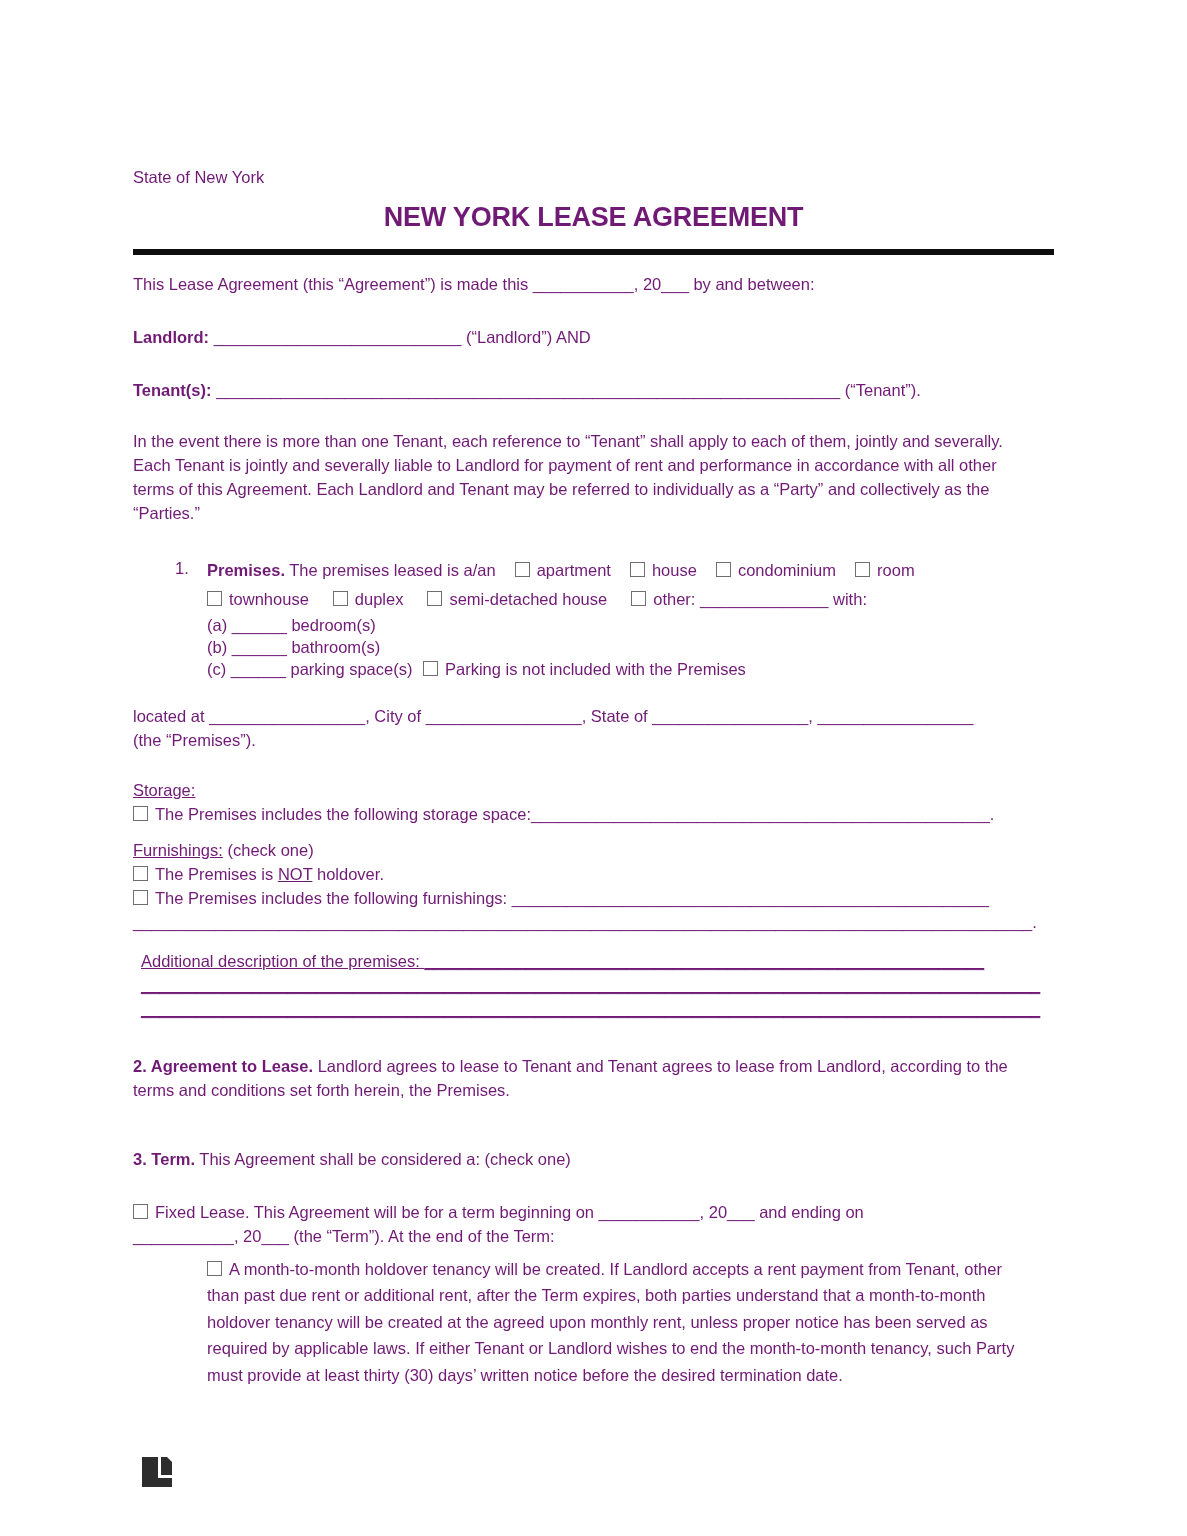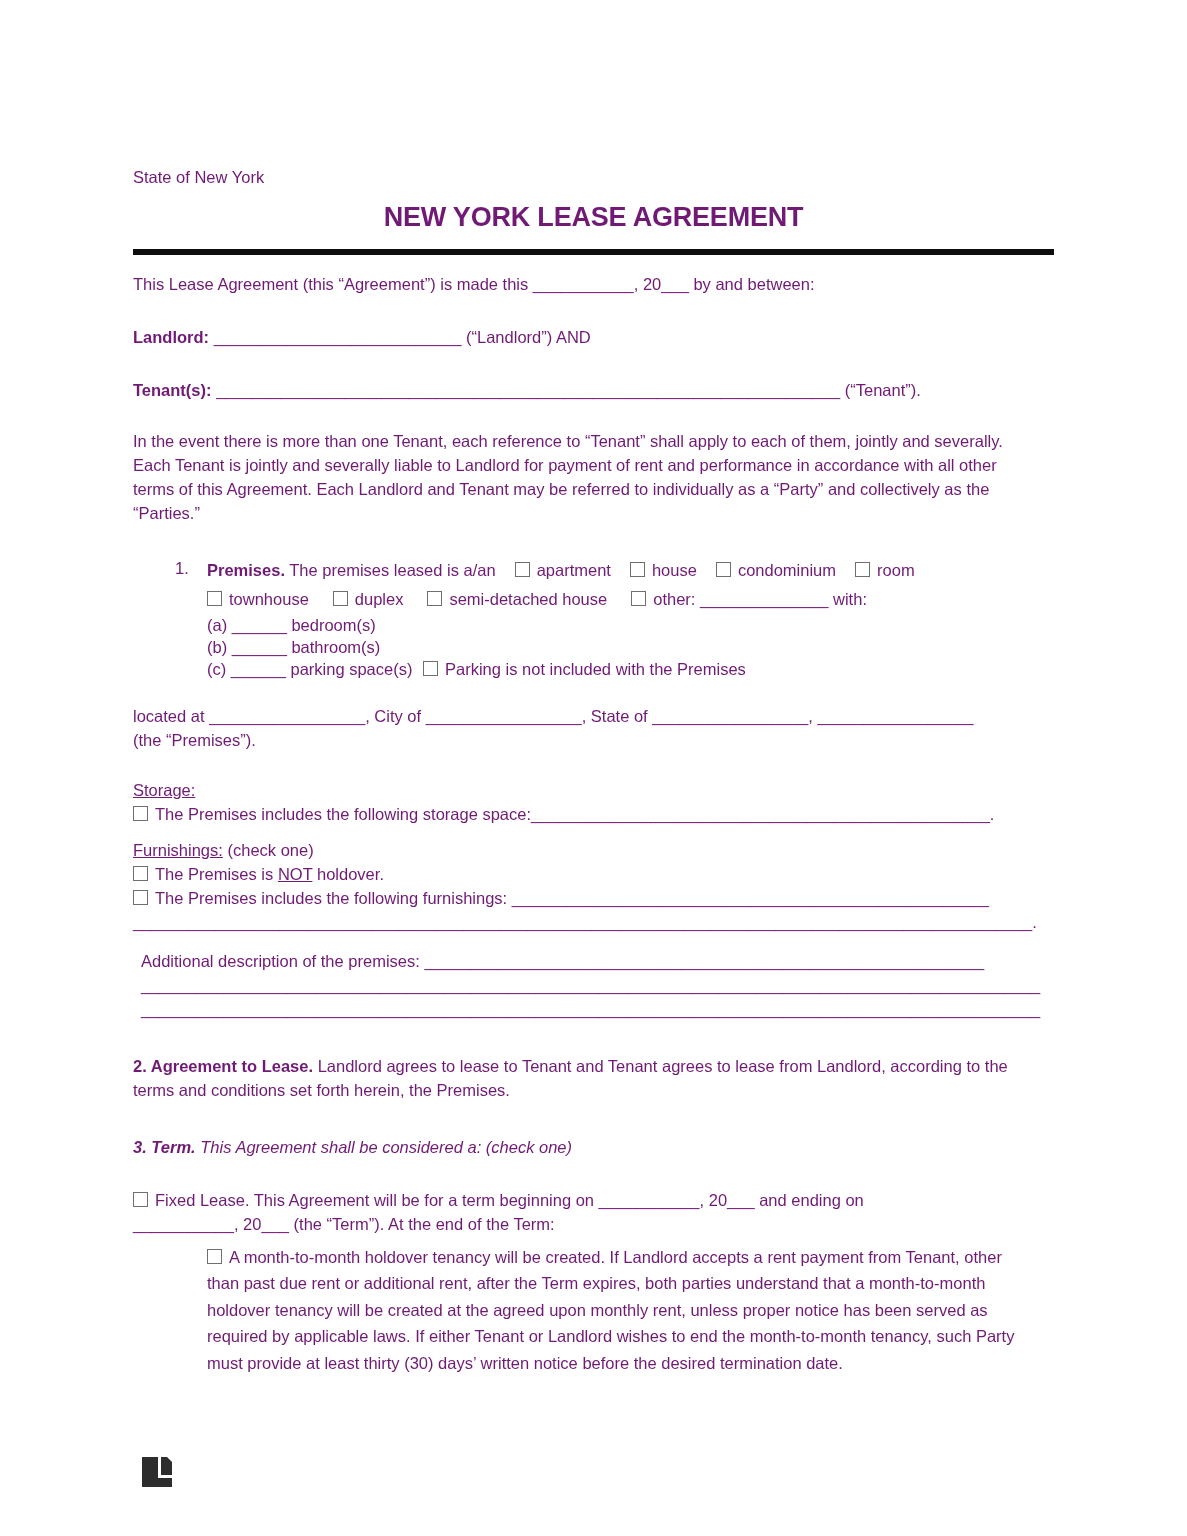--- a/index.html
+++ b/index.html
@@ -41,24 +41,24 @@
     background:#ffffff;
     vertical-align:-1px;
     margin-right:7px;
   }
   .cb-mid{margin-left:6px;}
   .located{margin-top:24px;}
   .sec-heading{margin-top:26px;text-decoration:underline;}
   .furn-heading{margin-top:12px;}
   .furn-heading .u{text-decoration:underline;}
   .not-u{text-decoration:underline;}
-  .additional{margin-top:15px;padding-left:8px;}
+  .additional{margin-top:15px;padding-left:8px;text-decoration:underline;}
   .full-line{white-space:nowrap;}
   .sec2{margin-top:33px;max-width:905px;}
-  .sec3{margin-top:33px;font-style:italic;}
+  .sec3{margin-top:45px;}
   .fixed{margin-top:29px;line-height:26px;}
   .holdover{margin-top:8px;margin-left:74px;max-width:830px;line-height:26.5px;}
   .logo{position:absolute;left:141px;top:1456px;width:32px;height:32px;}
 </style>
 </head>
 <body>
 
 <div class="page">
 
   <div class="state-label">State of New York</div>

